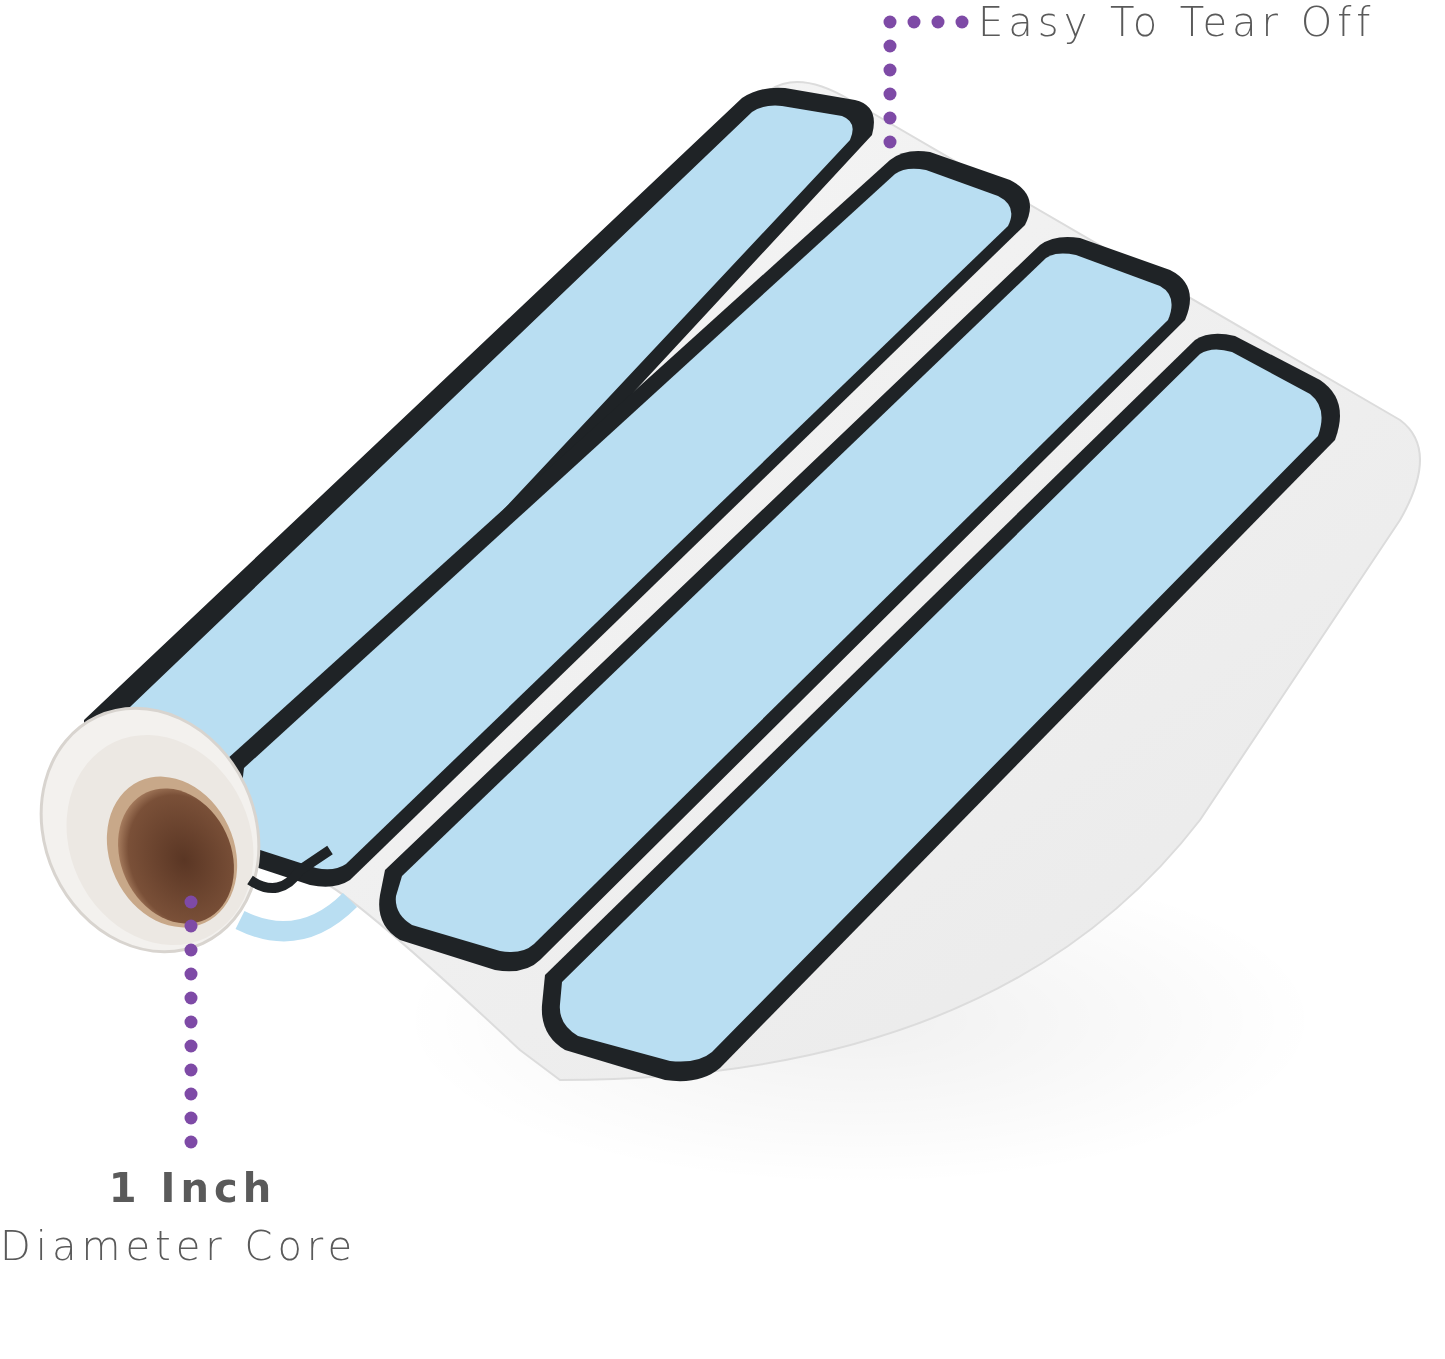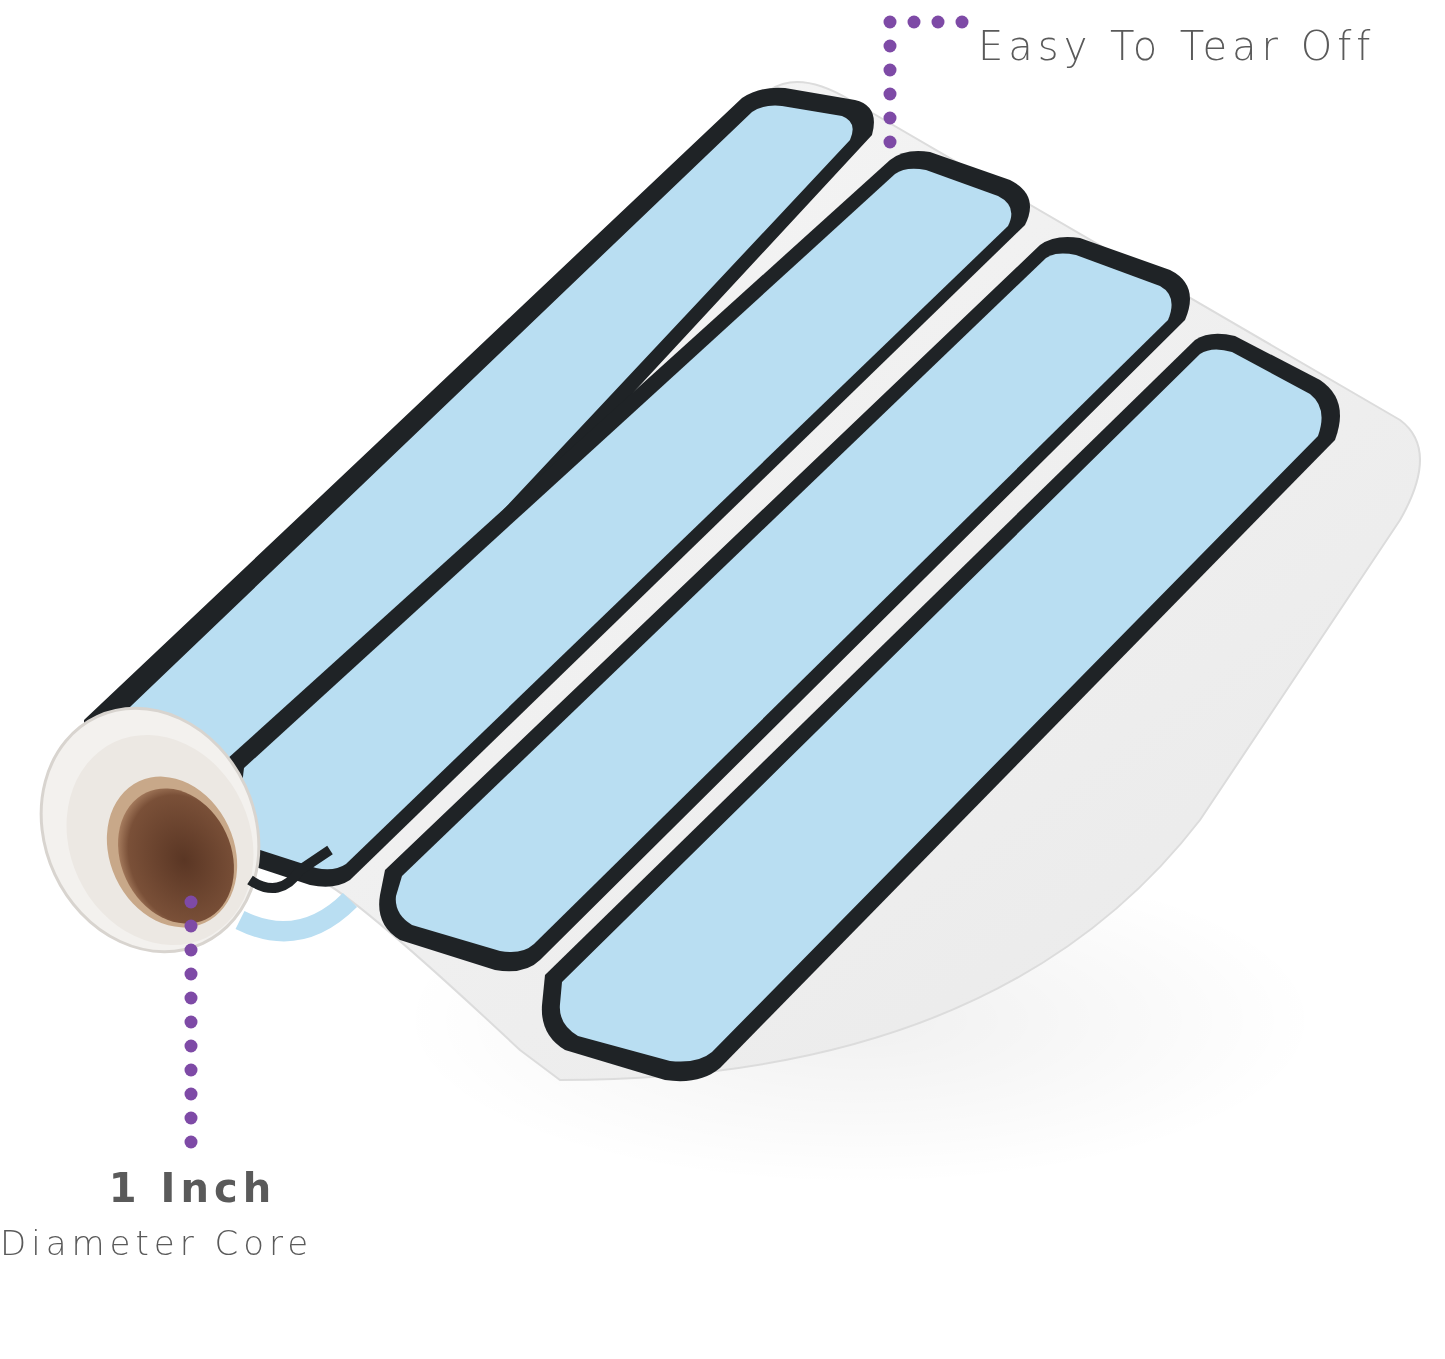--- a/index.html
+++ b/index.html
@@ -6,23 +6,23 @@
     body {
       width: 1445px; height: 1359px; position: relative; overflow: hidden;
       background: #ffffff;
       font-family: "DejaVu Sans", sans-serif;
     }
     .scene { position: absolute; left: 0; top: 0; width: 1445px; height: 1359px; }
     .callout-text {
       position: absolute; color: #5a5a5a; font-weight: 300;
       letter-spacing: 5px; line-height: 1; white-space: nowrap;
     }
-    .top-label { left: 978px; top: 2px; font-size: 40px; margin-top: 24px; }
+    .top-label { left: 978px; top: 2px; font-size: 40px; }
     .bottom-label-1 { left: 0; width: 385px; text-align: center; top: 1168px; font-size: 40px; font-weight: bold; }
-    .bottom-label-2 { left: 0; top: 1226px; font-size: 34px; }
+    .bottom-label-2 { left: 0; top: 1226px; font-size: 40px; }
     .dot {
       position: absolute; width: 13px; height: 13px; border-radius: 50%;
       background: #7e4aa6; transform: translate(-50%, -50%);
     }
     .shadow {
       position: absolute; left: 360px; top: 900px; width: 1000px; height: 300px;
       background: radial-gradient(ellipse at 50% 40%, rgba(0,0,0,0.06), rgba(0,0,0,0) 65%);
     }
   </style>
 </head>

